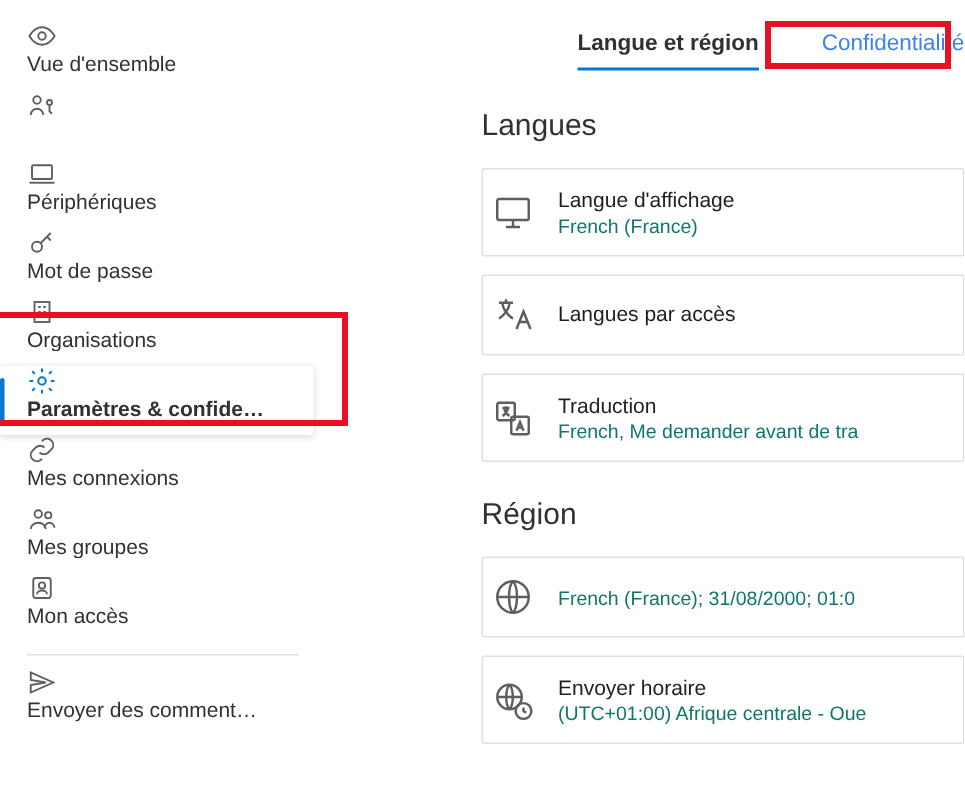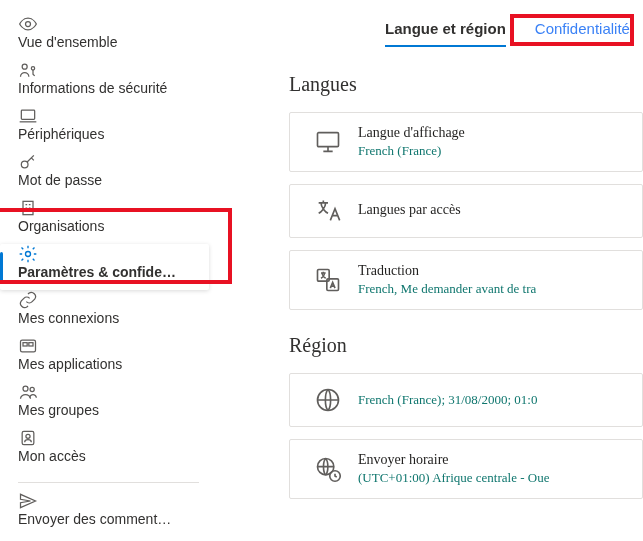--- a/index.html
+++ b/index.html
@@ -64,21 +64,21 @@
     margin: 8px 16px 8px 18px;
   }
 
   .main {
     flex: 1;
     padding: 16px 0 0 0;
     overflow: hidden;
   }
   .tabs {
     display: flex;
-    gap: 29px;
+    gap: 42px;
     padding-left: 0;
     margin-bottom: 26px;
   }
   .tab {
     font-size: 15px;
     padding: 4px 0 10px 0;
     cursor: pointer;
     color: #3b82f6;
     position: relative;
   }
@@ -98,21 +98,21 @@
     font-weight: 400;
     margin: 0 0 16px 0;
     color: #323130;
   }
   .card {
     border: 1px solid #e1dfdd;
     border-radius: 2px;
     background: #fff;
     display: flex;
     align-items: center;
-    padding: 12px 24px;
+    padding: 12px 6px;
     margin-bottom: 12px;
     cursor: pointer;
   }
   .card .cicon {
     width: 28px;
     height: 28px;
     display: flex;
     align-items: center;
     justify-content: center;
     margin-right: 16px;
@@ -155,21 +155,20 @@
 
   <div class="sb-item">
     <span class="icon">
       <svg viewBox="0 0 24 24" fill="none" stroke="currentColor" stroke-width="1.5">
           <circle cx="8" cy="8" r="3"></circle>
           <path d="M3 20c0-3 2.5-5 5-5s5 2 5 5"></path>
           <circle cx="18" cy="10" r="2"></circle>
           <path d="M18 12v5l2 2"></path>
         </svg>
     </span>
-    <span class="label">Informations de sécurité</span>
   </div>
 
   <div class="sb-item">
     <span class="icon">
       <svg viewBox="0 0 24 24" fill="none" stroke="currentColor" stroke-width="1.5">
           <rect x="4" y="5" width="16" height="11" rx="1"></rect>
           <path d="M2 19h20"></path>
         </svg>
     </span>
     <span class="label">Périphériques</span>
@@ -208,30 +207,20 @@
   <div class="sb-item">
     <span class="icon">
       <svg viewBox="0 0 24 24" fill="none" stroke="currentColor" stroke-width="1.5">
           <path d="M10 14a5 5 0 0 0 7 0l3-3a5 5 0 0 0-7-7l-1 1"></path>
           <path d="M14 10a5 5 0 0 0-7 0l-3 3a5 5 0 0 0 7 7l1-1"></path>
         </svg>
     </span>
     <span class="label">Mes connexions</span>
   </div>
 
-  <div class="sb-item">
-    <span class="icon">
-      <svg viewBox="0 0 24 24" fill="none" stroke="currentColor" stroke-width="1.5">
-          <rect x="3" y="5" width="18" height="14" rx="2"></rect>
-          <rect x="6" y="8" width="5" height="4"></rect>
-          <rect x="13" y="8" width="5" height="4"></rect>
-        </svg>
-    </span>
-    <span class="label">Mes applications</span>
-  </div>
 
   <div class="sb-item">
     <span class="icon">
       <svg viewBox="0 0 24 24" fill="none" stroke="currentColor" stroke-width="1.5">
           <circle cx="9" cy="8" r="3"></circle>
           <circle cx="17" cy="9" r="2.5"></circle>
           <path d="M3 20c0-3 3-5 6-5s6 2 6 5"></path>
           <path d="M14 19c0-2 2-4 4-4s4 2 4 4"></path>
         </svg>
     </span>
@@ -262,21 +251,21 @@
 
 </nav>
 
 <main class="main">
 
   <div class="tabs" style="margin-left:170px;">
     <div class="tab active">Langue et région</div>
     <div class="tab">Confidentialité</div>
   </div>
 
-  <div style="margin-left:74px;font-family:Liberation Serif, serif;">
+  <div style="margin-left:106px;">
     <h2 class="section-title">Langues</h2>
 
     <div class="card">
       <span class="cicon">
         <svg viewBox="0 0 24 24" fill="none" stroke="currentColor" stroke-width="1.4">
             <rect x="3" y="4" width="18" height="12" rx="1"></rect>
             <path d="M8 20h8M12 16v4"></path>
           </svg>
       </span>
       <div class="ct">

